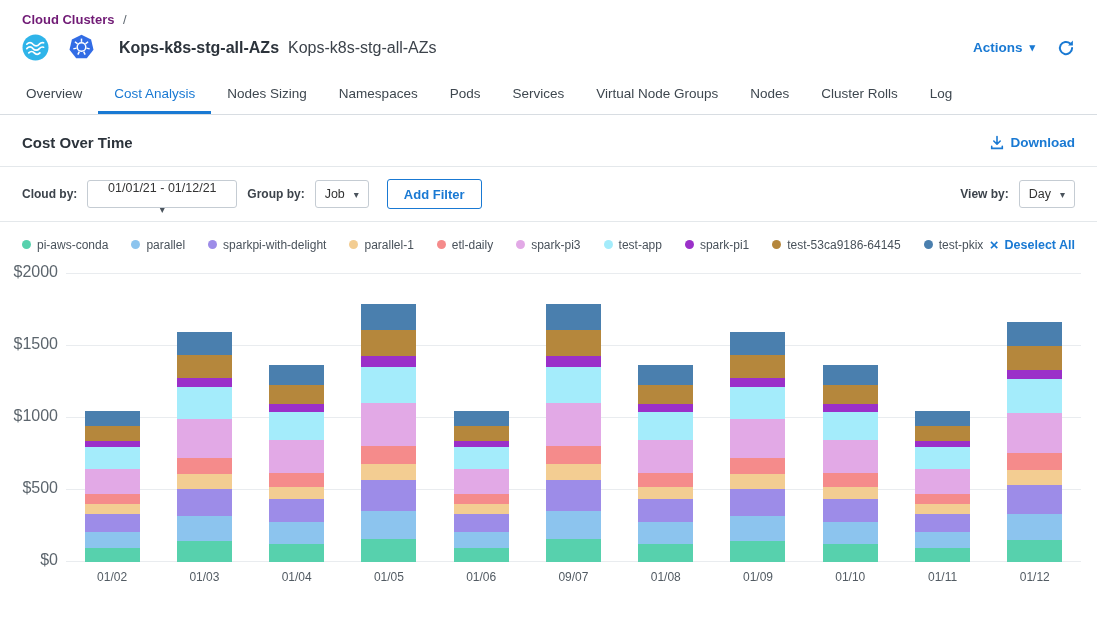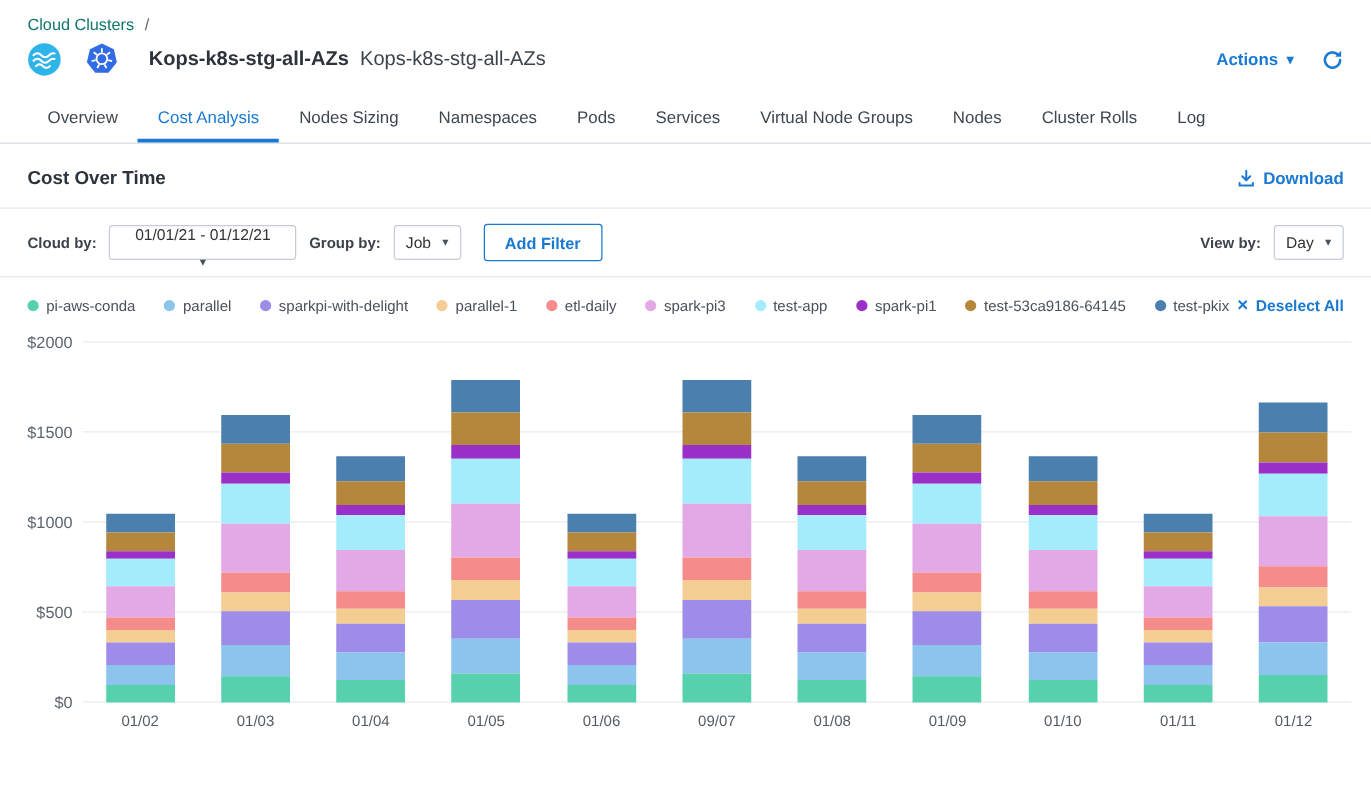--- a/index.html
+++ b/index.html
@@ -3,34 +3,34 @@
 <meta charset="utf-8">
 <style>
   * { box-sizing: border-box; }
   html, body { margin: 0; padding: 0; }
   body {
     width: 1097px; height: 634px; overflow: hidden;
     background: #ffffff; color: #333;
     font-family: "Liberation Sans", sans-serif;
   }
   .breadcrumb-row { padding: 12px 22px 0; font-size: 13px; }
-  .crumb { color: #0f766e; cursor: pointer; text-decoration: none; }
+  .crumb { color: #701a75; cursor: pointer; text-decoration: none; font-weight: bold; }
   .crumb-sep { color: #5f6870; margin-left: 5px; }
 
   .title-row { display: flex; align-items: center; padding: 7px 22px 0; gap: 19px; }
   .logo { width: 27px; height: 27px; display: inline-flex; flex: none; }
   .page-title { margin: 0 0 0 5px; font-size: 16px; font-weight: 400; display: flex; gap: 9px; align-items: baseline; }
   .t-bold { font-weight: 700; color: #2c333b; }
   .t-reg  { color: #3c434b; }
   .title-actions { margin-left: auto; display: flex; align-items: center; gap: 22px; }
   .actions-btn { color: #1979d3; font-weight: 700; font-size: 13.5px; cursor: pointer; display: flex; gap: 7px; align-items: center; }
   .actions-btn .caret { font-size: 11px; }
   .refresh-btn { display: inline-flex; cursor: pointer; }
 
-  .tabs { display: flex; border-bottom: 1px solid #d8dde2; margin-top: 14px; padding: 0 22px; }
+  .tabs { display: flex; border-bottom: 1px solid #d8dde2; margin-top: 14px; padding: 0 10px; }
   .tab { padding: 11px 16px 10px; font-size: 13.5px; color: #3e474f; cursor: pointer;
          border-bottom: 3px solid transparent; white-space: nowrap; }
   .tab.active { color: #1979d3; border-bottom-color: #1979d3; }
 
   .section-row { display: flex; align-items: center; padding: 19px 22px 15px; border-bottom: 1px solid #e4e8eb; }
   .section-title { margin: 0; font-size: 15px; color: #2c333b; font-weight: 700; }
   .download-btn { margin-left: auto; color: #1979d3; font-size: 13.5px; font-weight: 700;
                   display: flex; align-items: center; gap: 7px; cursor: pointer; text-decoration: none; }
 
   .filter-bar { display: flex; align-items: center; gap: 10px; padding: 12px 22px; border-bottom: 1px solid #e4e8eb; }
@@ -48,21 +48,21 @@
   .legend-row { display: flex; align-items: center; padding: 15px 22px 8px; }
   .legend { display: flex; gap: 23px; align-items: center; }
   .legend-item { display: inline-flex; align-items: center; gap: 6px; font-size: 12px; color: #49525b; cursor: pointer; white-space: nowrap; }
   .dot { width: 9px; height: 9px; border-radius: 50%; flex: none; }
   .deselect { margin-left: auto; color: #1979d3; font-size: 12.5px; font-weight: 600;
               display: inline-flex; align-items: center; gap: 6px; cursor: pointer; }
   .deselect .x { font-size: 15px; font-weight: 700; line-height: 1; }
 
   .chart { display: flex; padding: 14px 16px 0 20px; }
   .y-axis { width: 46px; position: relative; height: 288px; flex: none; }
-  .ytick { position: absolute; right: 8px; font-size: 13px; color: #5c656d; }
+  .ytick { position: absolute; right: 8px; font-size: 16px; color: #5c656d; }
   .plot { flex: 1; position: relative; height: 288px; }
   .gridline { position: absolute; left: 0; right: 0; height: 1px; background: #e9ecef; }
   .bars { position: absolute; left: 0; right: 0; top: 0; bottom: 0; display: flex; }
   .bar-col { flex: 1; position: relative; display: flex; align-items: flex-end; justify-content: center; }
   .bar { width: 55px; display: flex; flex-direction: column-reverse; }
   .xtick { position: absolute; top: calc(100% + 8px); left: 0; width: 100%; text-align: center;
            font-size: 12px; color: #525b63; }
 </style>
 </head>
 <body>

